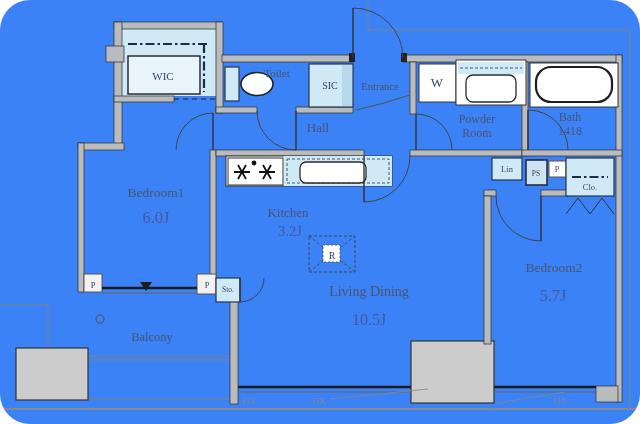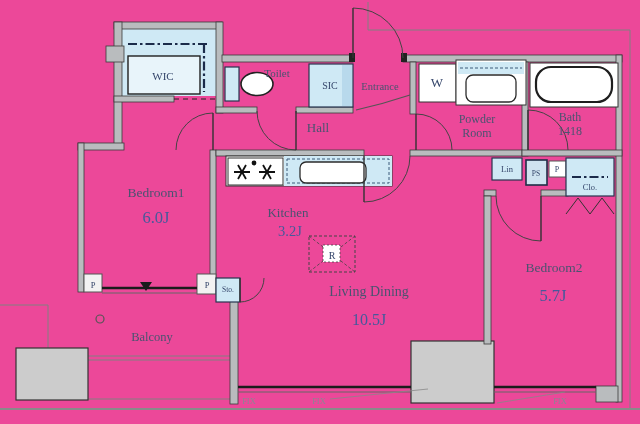--- a/index.html
+++ b/index.html
@@ -1,16 +1,16 @@
 <!DOCTYPE html>
 <html><head>
 <meta charset="utf-8">
 <style>
   html,body{margin:0;padding:0;background:#ffffff;}
-  .stage{width:640px;height:424px;position:relative;background:#ec4899;overflow:hidden;}
+  .stage{width:640px;height:424px;position:relative;background:#3b82f6;overflow:hidden;border-radius:30px;}
   svg{display:block;}
   .t{font-family:"Liberation Serif","DejaVu Serif",serif;}
   .name{fill:#4a5370;}
   .size{fill:#46599b;}
   .small{fill:#35466b;}
   .fixl{fill:#8a8794;}
   .wall{fill:#b9bcbe;stroke:#3a3a3a;stroke-width:0.8;}
   .blue{fill:#cfe9f5;}
   .bluebox{fill:#cfe9f5;stroke:#27354f;stroke-width:1.2;}
   .whitebox{fill:#ffffff;stroke:#333;stroke-width:1;}

